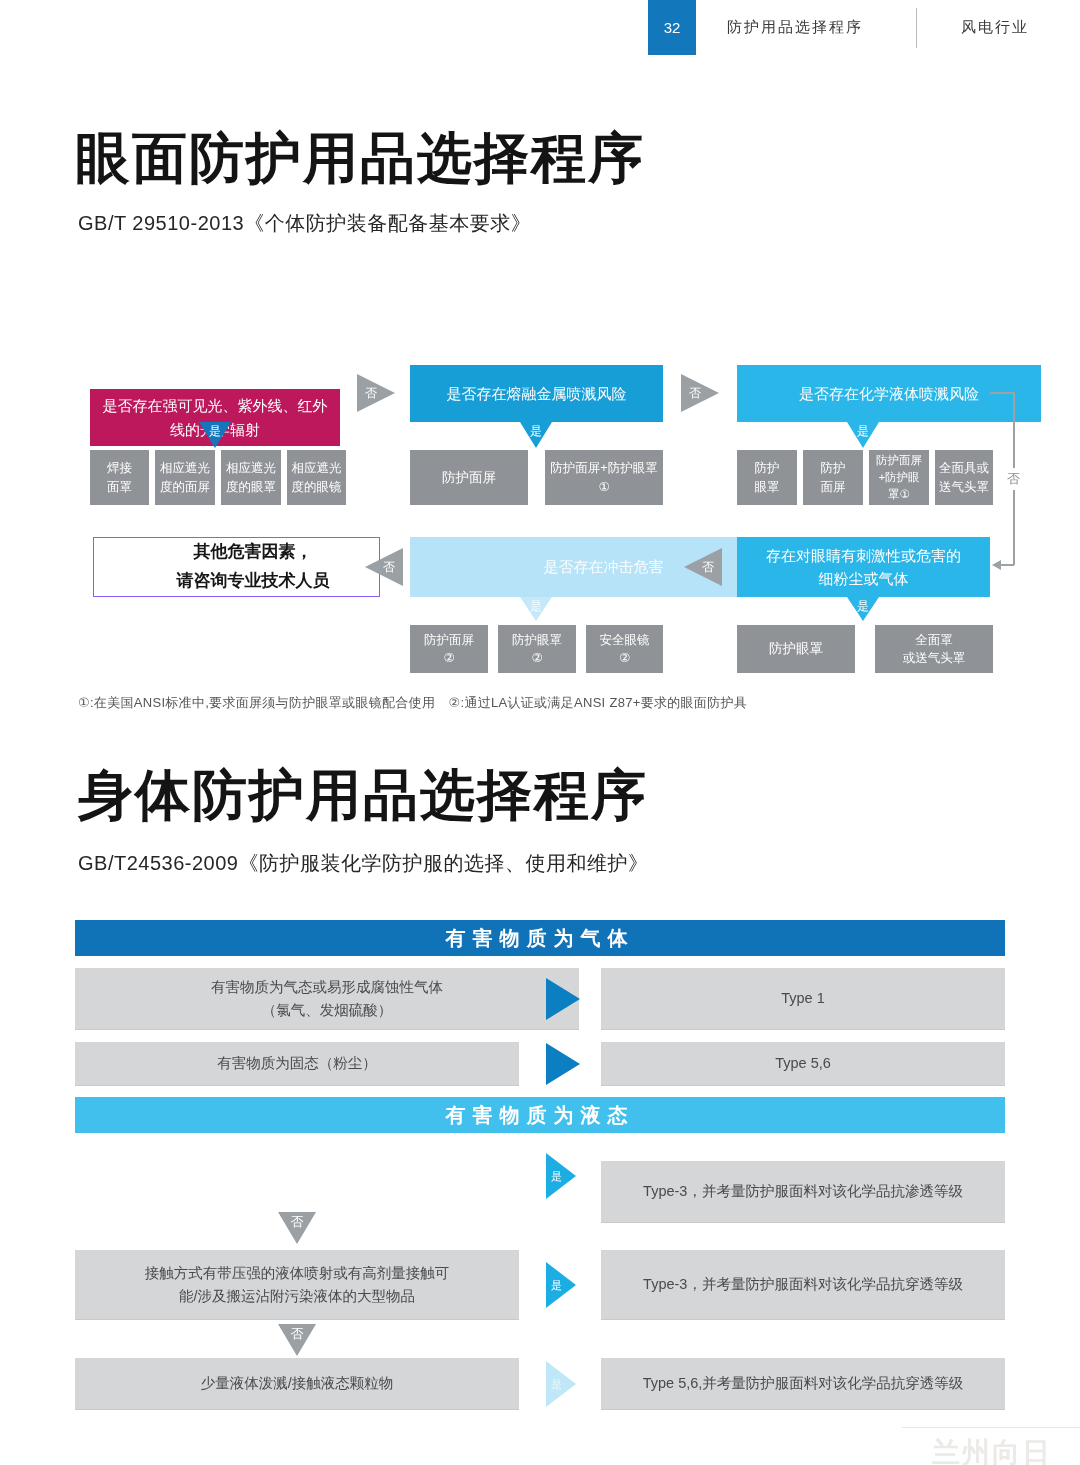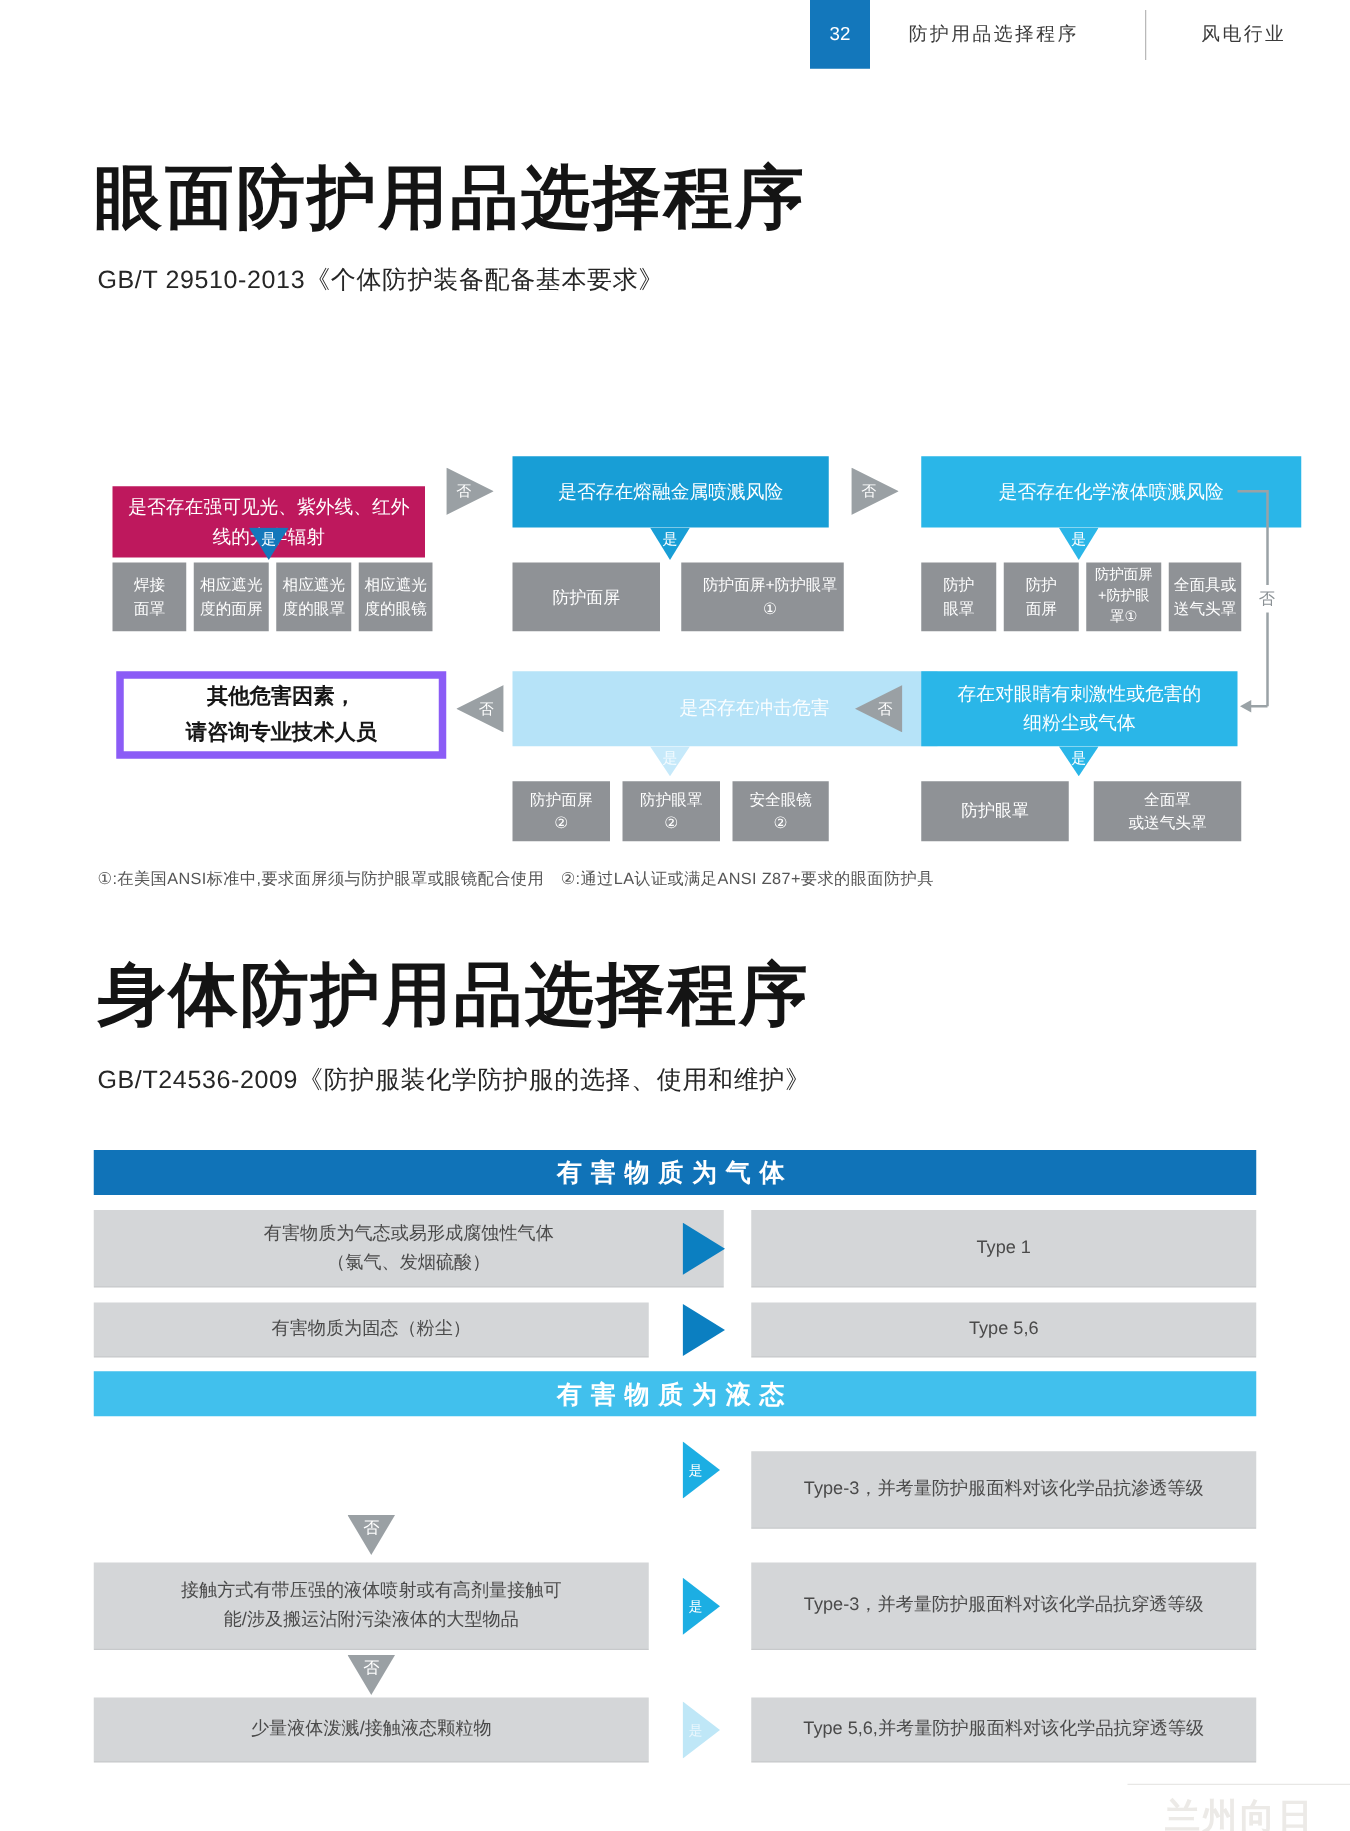--- a/index.html
+++ b/index.html
@@ -21,21 +21,21 @@
   .big-title{font-size:55px;font-weight:700;color:#141414;letter-spacing:2px;line-height:1.1;}
   .sub-title{font-size:20px;color:#262626;letter-spacing:0.5px;}
 
   
   .qbox{color:#fff;font-size:15px;line-height:1.55;}
   .q-dark{background:#be185d;margin-top:24px;}
   .q-mid{background:#189ed6;}
   .q-cyan{background:#2ab6e8;}
   .q-light{background:#b6e3f8;color:rgba(255,255,255,0.95);}
   .gbox{background:#8f9296;color:#fff;font-size:12.5px;line-height:1.45;}
-  .whitebox{background:#fff;border:6px solid #8b5cf6;color:#161616;font-size:17px;font-weight:600;line-height:1.7;}
+  .whitebox{background:#fff;border:1px solid #8b5cf6;color:#161616;font-size:17px;font-weight:600;line-height:1.7;padding-left:33px;}
 
   .tri{display:flex;color:#fff;font-size:12px;}
   .tri-right{clip-path:polygon(0 0,100% 50%,0 100%);align-items:center;justify-content:flex-start;padding-left:8px;box-sizing:border-box;}
   .tri-left{clip-path:polygon(100% 0,100% 100%,0 50%);align-items:center;justify-content:flex-end;padding-right:8px;box-sizing:border-box;}
   .tri-down{clip-path:polygon(0 0,100% 0,50% 100%);align-items:flex-start;justify-content:center;padding-top:1px;box-sizing:border-box;}
   .tri-gray{background:#9aa0a4;}
 
   .conn{background:#9aa2a6;}
   .conn-label{background:#fff;color:#8a9094;font-size:13px;padding:2px 3px;}
   .arrowhead-left{width:0;height:0;border-top:5px solid transparent;border-bottom:5px solid transparent;border-right:9px solid #9aa2a6;}
@@ -92,21 +92,21 @@
   <div class="abs flex pre gbox" style="left:90px;top:450px;width:59px;height:55px;">焊接
 面罩</div>
   <div class="abs flex pre gbox" style="left:155px;top:450px;width:60px;height:55px;">相应遮光
 度的面屏</div>
   <div class="abs flex pre gbox" style="left:221px;top:450px;width:60px;height:55px;">相应遮光
 度的眼罩</div>
   <div class="abs flex pre gbox" style="left:287px;top:450px;width:59px;height:55px;">相应遮光
 度的眼镜</div>
 
   <div class="abs flex pre gbox" style="left:410px;top:450px;width:118px;height:55px;font-size:13.5px;">防护面屏</div>
-  <div class="abs flex pre gbox" style="left:545px;top:450px;width:118px;height:55px;padding-left:12px;">防护面屏+防护眼罩
+  <div class="abs flex pre gbox" style="left:545px;top:450px;width:118px;height:55px;">防护面屏+防护眼罩
 ①</div>
 
   <div class="abs flex pre gbox" style="left:737px;top:450px;width:60px;height:55px;">防护
 眼罩</div>
   <div class="abs flex pre gbox" style="left:803px;top:450px;width:60px;height:55px;">防护
 面屏</div>
   <div class="abs flex pre gbox" style="left:869px;top:450px;width:60px;height:55px;font-size:11.5px;">防护面屏
 +防护眼
 罩①</div>
   <div class="abs flex pre gbox" style="left:935px;top:450px;width:58px;height:55px;">全面具或

